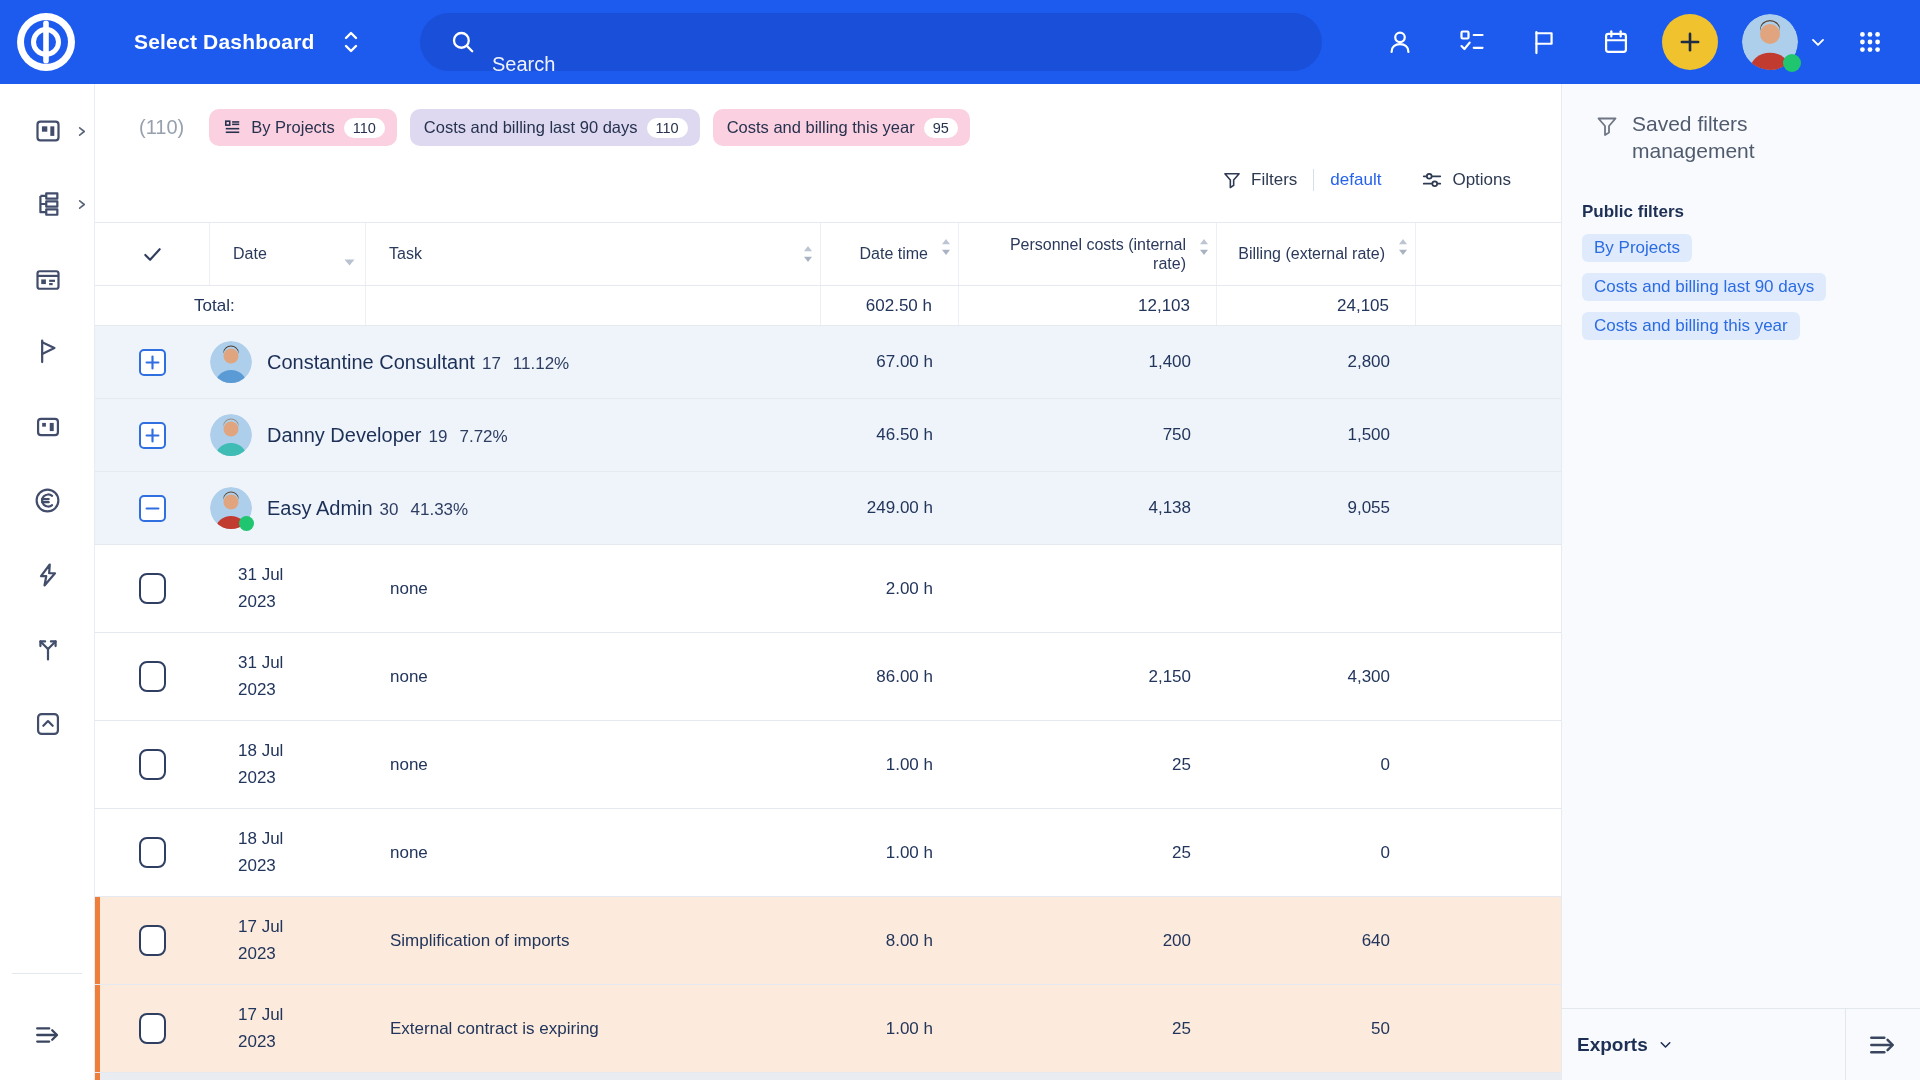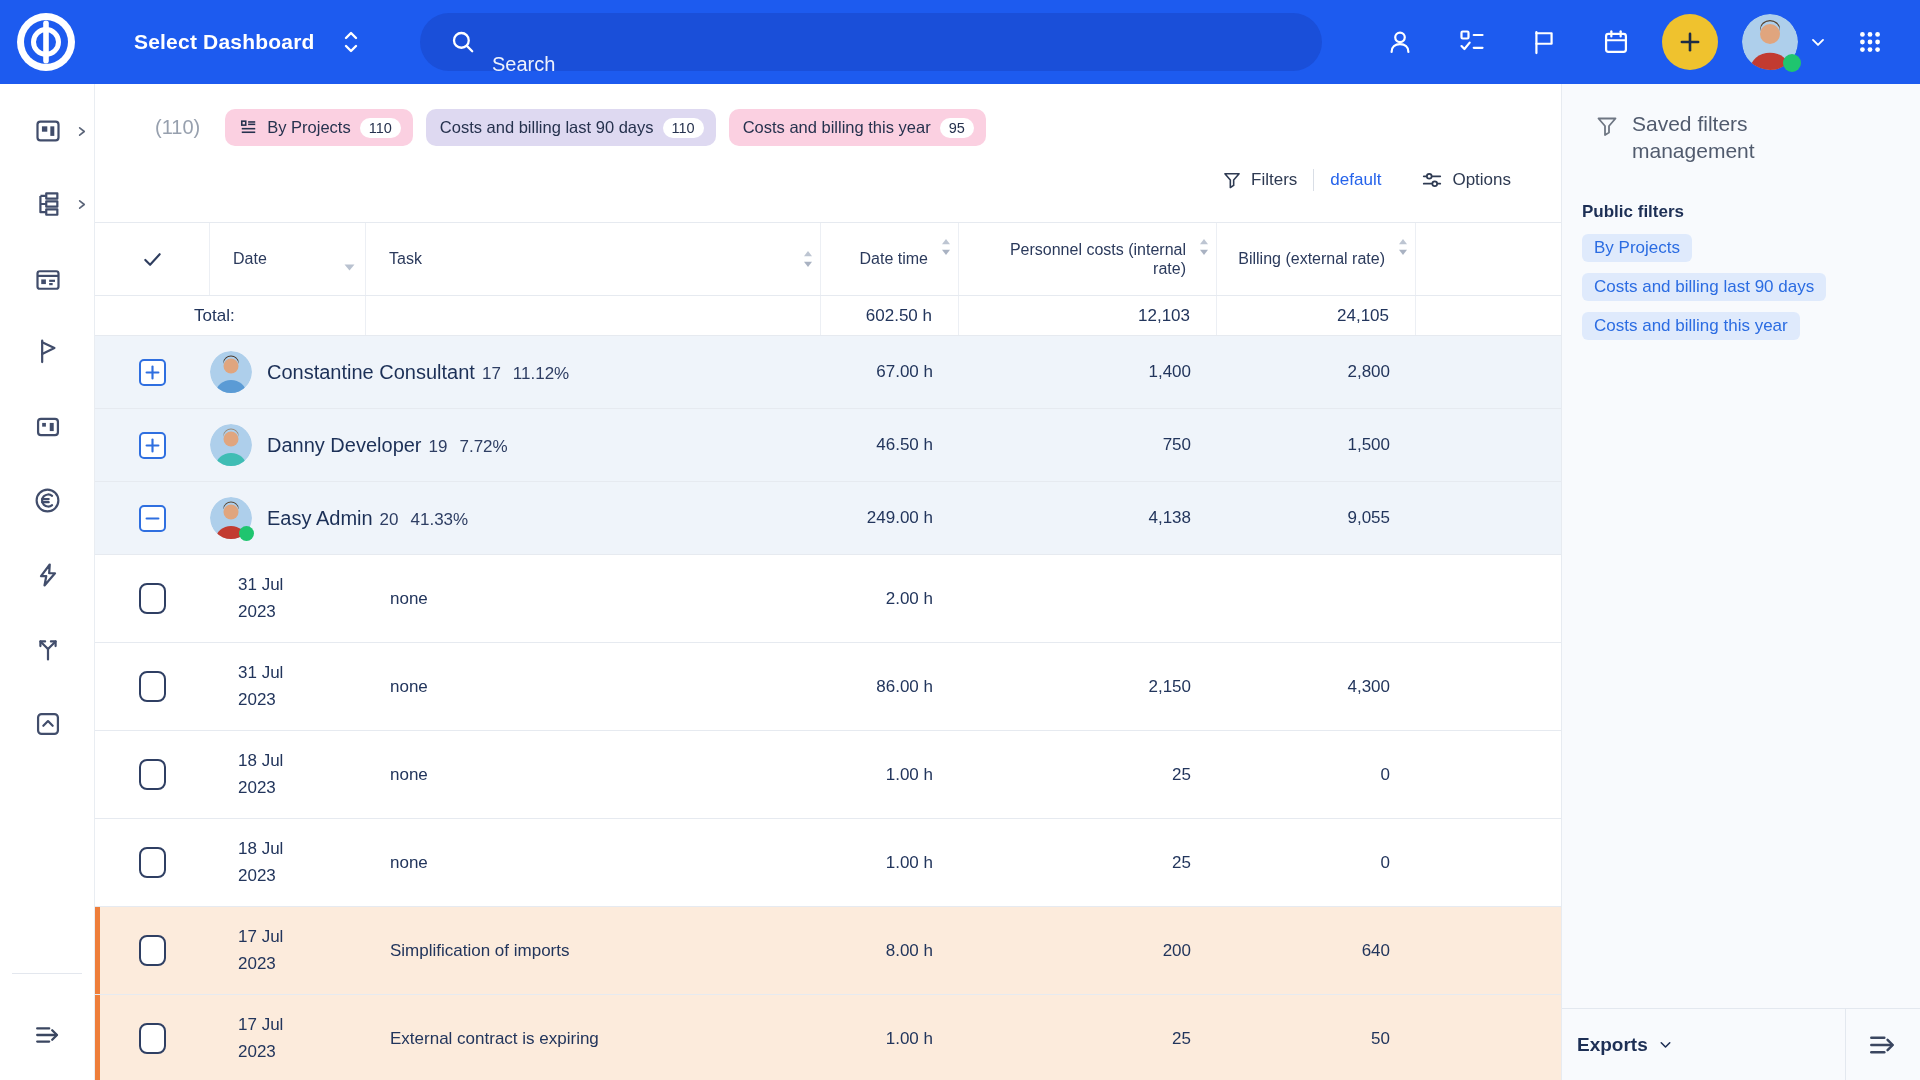--- a/index.html
+++ b/index.html
@@ -28,38 +28,38 @@
   .sidebar { position:absolute; top:84px; left:0; width:95px; bottom:0; background:#fff; border-right:1px solid #e9edf2; }
   .side-item { position:absolute; left:0; width:95px; height:58px; display:flex; align-items:center; justify-content:center; color:#414d6b; cursor:pointer; }
   .side-item .sub-chev { position:absolute; right:8px; color:#5b6579; display:flex; }
   .side-divider { position:absolute; left:12px; right:12px; top:889px; height:1px; background:#e3e7ee; }
   .side-bottom { position:absolute; left:0; bottom:20px; width:95px; height:50px; display:flex; align-items:center; justify-content:center; color:#3a4660; cursor:pointer; }
 
   
   .main { position:absolute; top:84px; left:95px; width:1466px; bottom:0; background:#fff; }
   .page-head { position:absolute; top:25px; left:40px; right:0; display:flex; align-items:center; }
   .page-title { font-size:25px; font-weight:700; color:#14284b; letter-spacing:.1px; }
-  .page-count { font-size:20px; color:#97a0ae; font-weight:400; margin-left:20px; }
+  .page-count { font-size:20px; color:#97a0ae; font-weight:400; margin-left:4px; }
   .chips { display:flex; gap:13px; margin-left:25px; }
   .chip { height:37px; border-radius:10px; display:flex; align-items:center; padding:0 12px 0 14px; font-size:16.5px; color:#26324e; cursor:pointer; gap:9px; }
   .chip.pink { background:#fbd0e1; }
   .chip.lavender { background:#ded9f1; }
   .chip .badge { background:#fff; border-radius:11px; padding:2px 9px; font-size:14.5px; color:#26324e;text-align:right; }
   .chip .chip-ico { display:flex; color:#26324e; }
 
   .toolbar { position:absolute; top:76px; right:50px; height:40px; display:flex; align-items:center; }
   .tb-filters { display:flex; align-items:center; gap:9px; color:#2e3a52; font-size:17px; cursor:pointer; }
   .tb-sep { width:1px; height:22px; background:#d9dee6; margin:0 16px; }
   .tb-default { color:#2563eb; font-size:17px; cursor:pointer; }
   .tb-options { display:flex; align-items:center; gap:9px; color:#2e3a52; font-size:17px; margin-left:40px; cursor:pointer; }
 
   
   .table { position:absolute; top:138px; left:0; width:1466px; bottom:0; overflow:hidden; }
   .grid-cols { display:grid; grid-template-columns:115px 156px 455px 138px 258px 199px 1fr; }
-  .thead { height:74px; border-top:1px solid #e6eaf0; border-bottom:1px solid #e6eaf0; background:#fff; }
+  .thead { height:64px; border-top:1px solid #e6eaf0; border-bottom:1px solid #e6eaf0; background:#fff; }
   .th { position:relative; display:flex; align-items:center; font-size:16px; color:#2b3a5c; border-right:1px solid #eceff4; line-height:1.2; }
   .th:last-child { border-right:none; }
   .th.sel { justify-content:center; }
   .th.l { padding-left:23px; justify-content:flex-start; }
   .th.r { justify-content:flex-end; text-align:right; padding-right:30px; }
   .th .sort2 { position:absolute; right:7px; top:15px; }
   .th.mid .sort2 { top:50%; margin-top:-9px; }
   .th .ddown { position:absolute; right:10px; top:50%; margin-top:-3px; }
   .th .hlabel.narrow { max-width:86px; }
   .th .hlabel.w204 { max-width:206px; }
@@ -463,21 +463,21 @@
             <div class="cell c-groupname">
               <span class="g-avatar">
                 <span class="av"><svg width="42" height="42" viewBox="0 0 42 42">
     <circle cx="21" cy="21" r="21" fill="#aecfeb"></circle>
     <path d="M6,42 a15,13 0 0 1 30,0 Z" fill="#c23b31"></path>
     <circle cx="21" cy="15" r="7.5" fill="#e0a57e"></circle>
     <path d="M13.5,13 a7.5,7.5 0 0 1 15,0 l0,-2 a7.5,6.5 0 0 0 -15,0 Z" fill="#5a4632"></path>
   </svg></span>
                 <span class="status-dot"></span>
               </span>
-              <span><span class="g-name">Easy Admin</span><span class="g-count">20</span><span class="g-pct">41.33%</span></span>
+              <span><span class="g-name">Easy Admin</span><span class="g-count">30</span><span class="g-pct">41.33%</span></span>
             </div>
             <div class="cell c-num">249.00 h</div>
             <div class="cell c-num">4,138</div>
             <div class="cell c-num">9,055</div>
             <div class="cell"></div>
           </div>
           <div class="trow grid-cols trow-entry" style="display: grid;">
             <div class="cell c-select">
               <span class="row-check"></span>
             </div>

